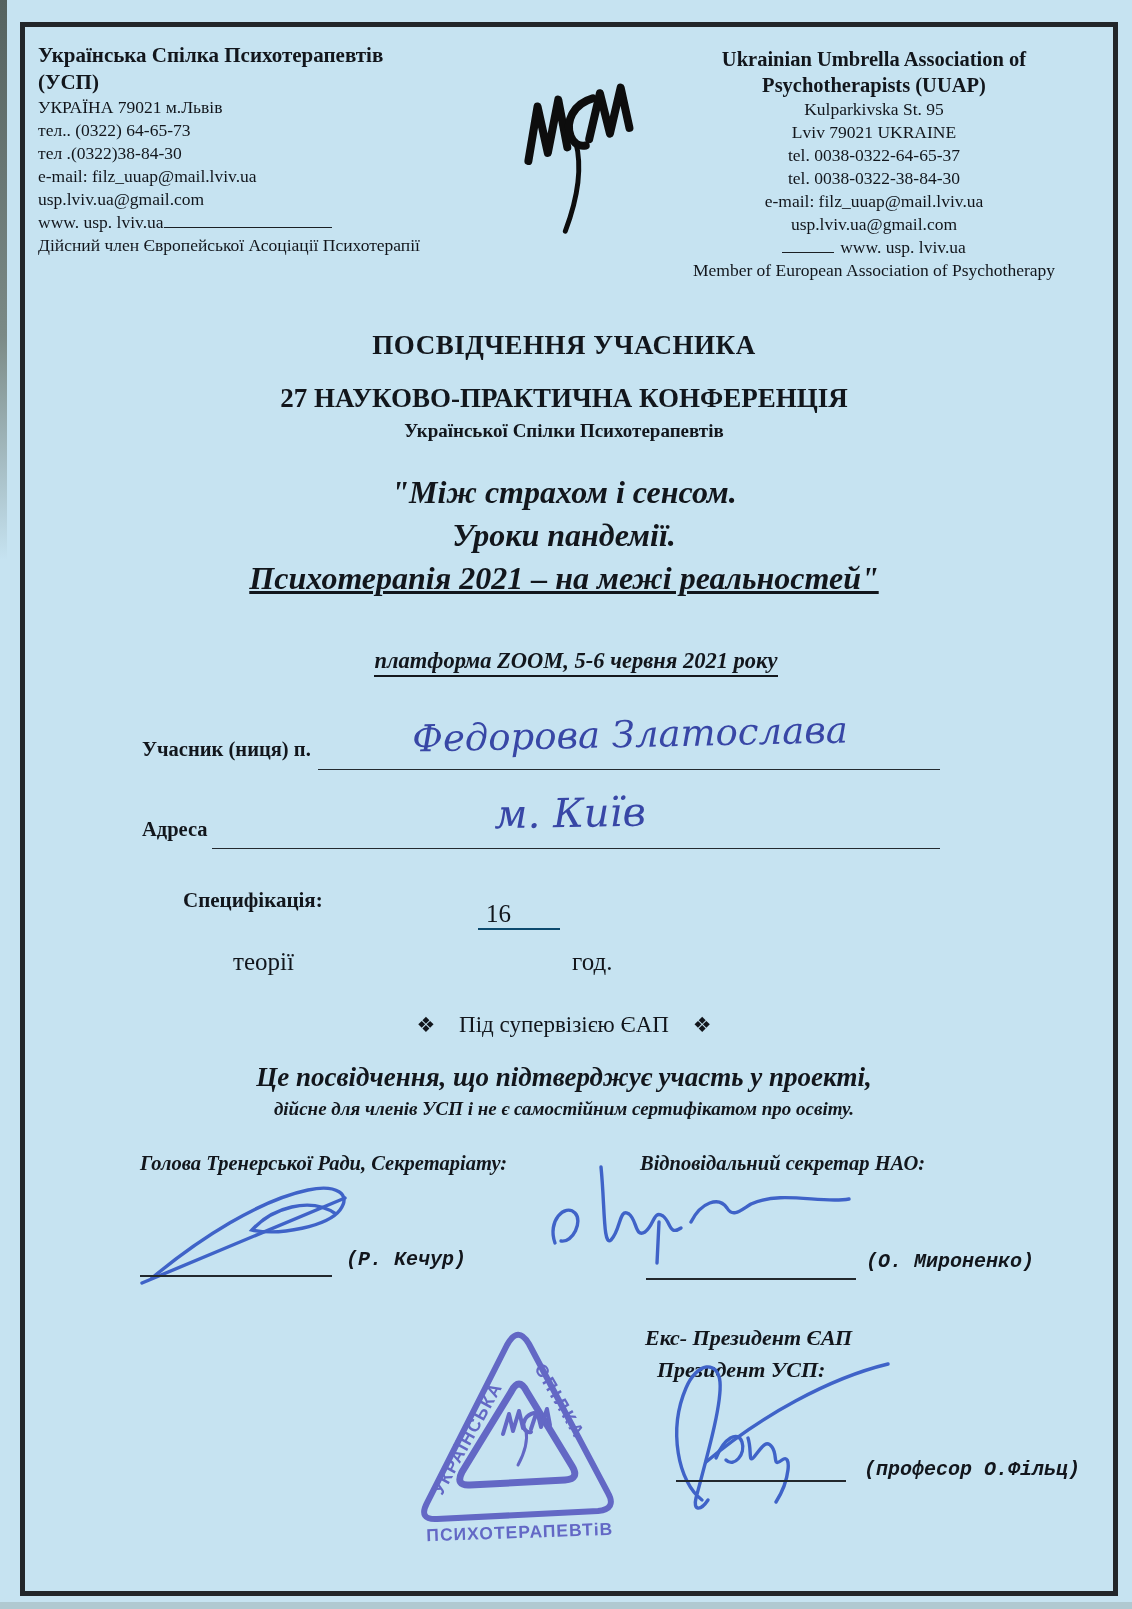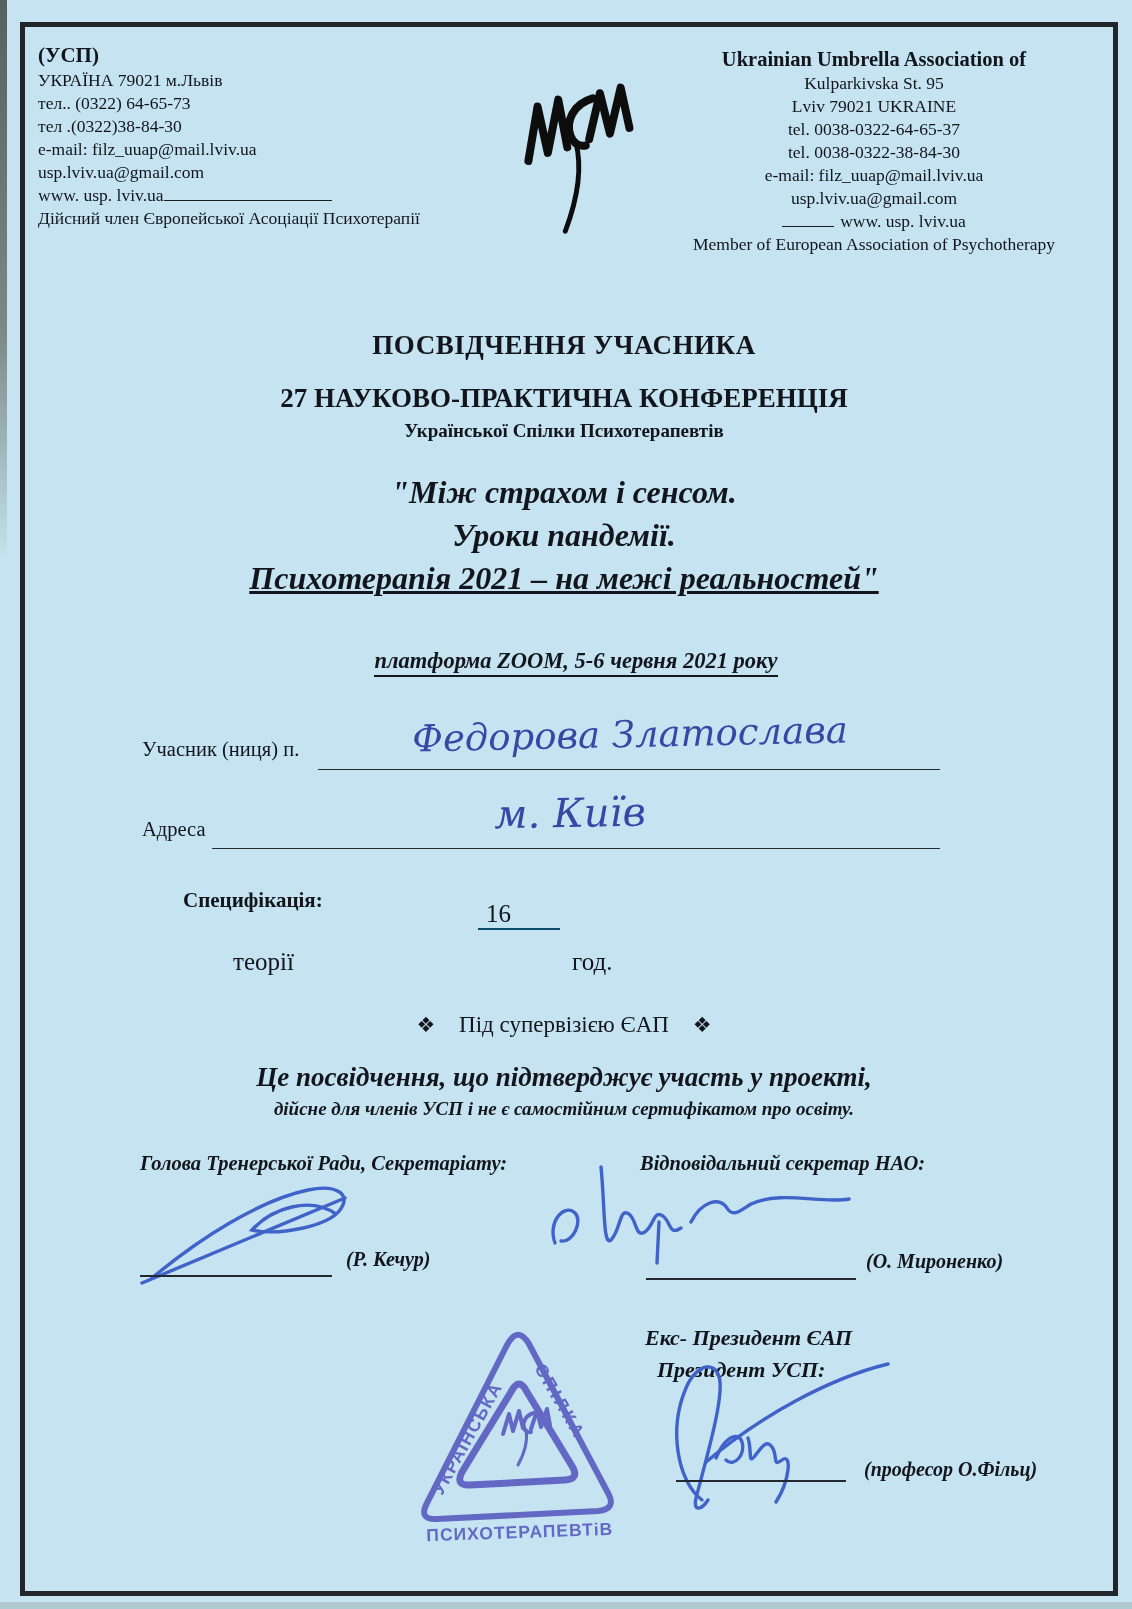--- a/index.html
+++ b/index.html
@@ -34,48 +34,49 @@
   .h-cert{top:330px;font-size:27px;font-weight:bold;letter-spacing:.5px;}
   .h-conf1{top:383px;font-size:27px;font-weight:bold;}
   .h-conf2{top:420px;font-size:19px;font-weight:bold;}
   .theme{font-weight:bold;font-style:italic;font-size:32px;}
   .theme1{top:474px;}
   .theme2{top:517px;}
   .theme3{top:560px;text-decoration:underline;}
   .platform{top:648px;font-size:22.5px;font-weight:bold;font-style:italic;padding-left:12px;}
   .platform span{border-bottom:2px solid #14181d;padding-bottom:2px;}
   
-  .lbl{font-weight:normal;font-size:20.5px;font-family:"Liberation Serif",serif;}
+  .lbl{font-weight:bold;font-size:20.5px;font-family:"Liberation Serif",serif;}
   .row-line{border-bottom:1.8px solid #232a30;}
   .hand{font-family:"DejaVu Serif",serif;font-style:italic;color:#3847a6;}
   .hand-name{left:330px;top:713px;width:600px;text-align:center;font-size:37px;transform:rotate(-1.2deg);}
   .hand-city{left:330px;top:790px;width:480px;text-align:center;font-size:40px;transform:rotate(-1deg);}
   .spec{left:183px;top:888px;font-size:21px;font-weight:bold;}
   .theory{left:233px;top:948px;font-size:25px;}
   .hours-val{left:478px;top:900px;font-size:25px;border-bottom:2px solid #0c4a6e;width:74px;padding-left:8px;}
   .hours-unit{left:572px;top:948px;font-size:25px;}
   .superv{top:1012px;font-size:23px;}
   .superv .dia{font-family:"DejaVu Sans",sans-serif;font-size:21px;}
   .notice1{top:1062px;font-size:27px;font-weight:bold;font-style:italic;}
   .notice2{top:1098px;font-size:19px;font-weight:bold;font-style:italic;}
   .sigtitle{font-size:20.5px;font-weight:bold;font-style:italic;}
   .sig-svg{pointer-events:none;}
   .sig-line{border-bottom:2px solid #22282d;}
-  .signame{font-size:20px;font-weight:bold;font-style:italic;}
+  .signame{font-size:20px;font-weight:bold;font-style:italic;font-family:Liberation Mono, monospace;}
   .pres{font-size:22px;font-weight:bold;font-style:italic;line-height:32px;}
 </style>
 </head>
 <body>
 
 <div class="page">
   <div class="scan-edge-left"></div>
   <div class="scan-edge-bottom"></div>
   <div class="frame"></div>
 
   <div class="abs hdr-left">
+    <div class="t">Українська Спілка Психотерапевтів</div>
     <div class="t">(УСП)</div>
     <div>УКРАЇНА 79021  м.Львів</div>
     <div>тел.. (0322) 64-65-73</div>
     <div>тел .(0322)38-84-30</div>
     <div>e-mail: filz_uuap@mail.lviv.ua</div>
     <div>usp.lviv.ua@gmail.com</div>
     <div><span>www. usp. lviv.ua</span><span class="fill-line" style="width:168px"></span></div>
     <div class="hdr-foot">Дійсний член Європейської Асоціації Психотерапії</div>
   </div>
 
@@ -85,20 +86,21 @@
         <path d="M13,66 L22,22 L29,60 L39,17 L45,56" stroke-width="6.5"></path>
         <path d="M67,17 C51,21 44,35 48,47 C50,53 55,56 60,55" stroke-width="6.5"></path>
         <path d="M52,52 C57,74 51,100 41,124" stroke-width="4"></path>
         <path d="M63,50 L73,13 L80,46 L90,9 L96,42" stroke-width="6.5"></path>
       </g>
     </svg>
   </div>
 
   <div class="abs hdr-right">
     <div class="t">Ukrainian Umbrella Association of</div>
+    <div class="t">Psychotherapists (UUAP)</div>
     <div>Kulparkivska St. 95</div>
     <div>Lviv 79021 UKRAINE</div>
     <div>tel. 0038-0322-64-65-37</div>
     <div>tel. 0038-0322-38-84-30</div>
     <div>e-mail: filz_uuap@mail.lviv.ua</div>
     <div>usp.lviv.ua@gmail.com</div>
     <div><span class="fill-line" style="width:52px;margin-right:6px"></span><span>www. usp. lviv.ua</span></div>
     <div class="hdr-foot">Member of European Association of Psychotherapy</div>
   </div>
 

